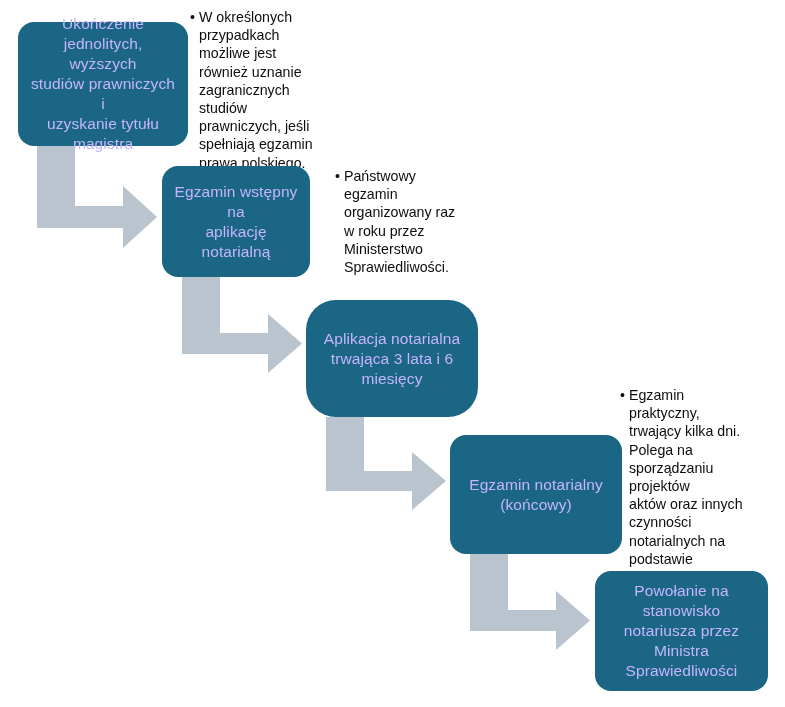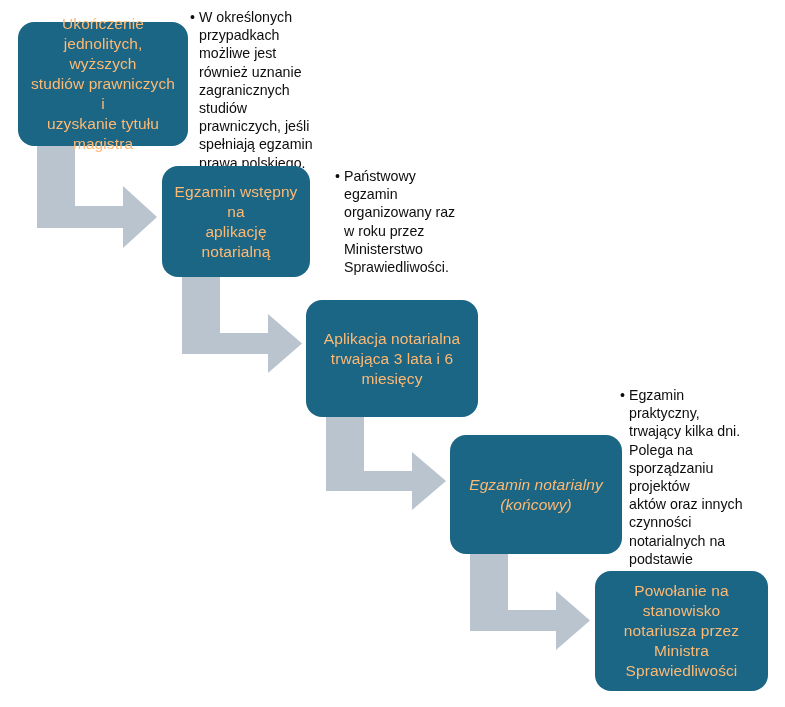--- a/index.html
+++ b/index.html
@@ -17,21 +17,21 @@
     background: #ffffff;
     overflow: hidden;
   }
 
   
   .step-box {
     position: absolute;
     box-sizing: border-box;
     background: #1B6585;
     border-radius: 16px;
-    color: #fdba74;
+    color: #c4b5fd;
     display: flex;
     align-items: center;
     justify-content: center;
     text-align: center;
     font-size: 15.5px;
     line-height: 20px;
     padding: 6px 10px;
     letter-spacing: 0.1px;
     z-index: 3;
   }
@@ -86,27 +86,27 @@
 studiów prawniczych i
 uzyskanie tytułu
 magistra</span>
   </div>
 
   <div class="step-box" style="left:162px; top:166px; width:148px; height:111px;">
     <span class="step-label">Egzamin wstępny na
 aplikację notarialną</span>
   </div>
 
-  <div class="step-box" style="left:306px; top:300px; width:172px; height:117px;">
+  <div class="step-box" style="left:306px; top:300px; width:172px; height:117px;border-radius:30px;">
     <span class="step-label">Aplikacja notarialna
 trwająca 3 lata i 6
 miesięcy</span>
   </div>
 
-  <div class="step-box" style="left:450px; top:435px; width:172px; height:119px;font-style:italic;">
+  <div class="step-box" style="left:450px; top:435px; width:172px; height:119px;">
     <span class="step-label">Egzamin notarialny
 (końcowy)</span>
   </div>
 
   <div class="step-box" style="left:595px; top:571px; width:173px; height:120px;justify-content:center;">
     <span class="step-label">Powołanie na
 stanowisko
 notariusza przez
 Ministra
 Sprawiedliwości</span>

